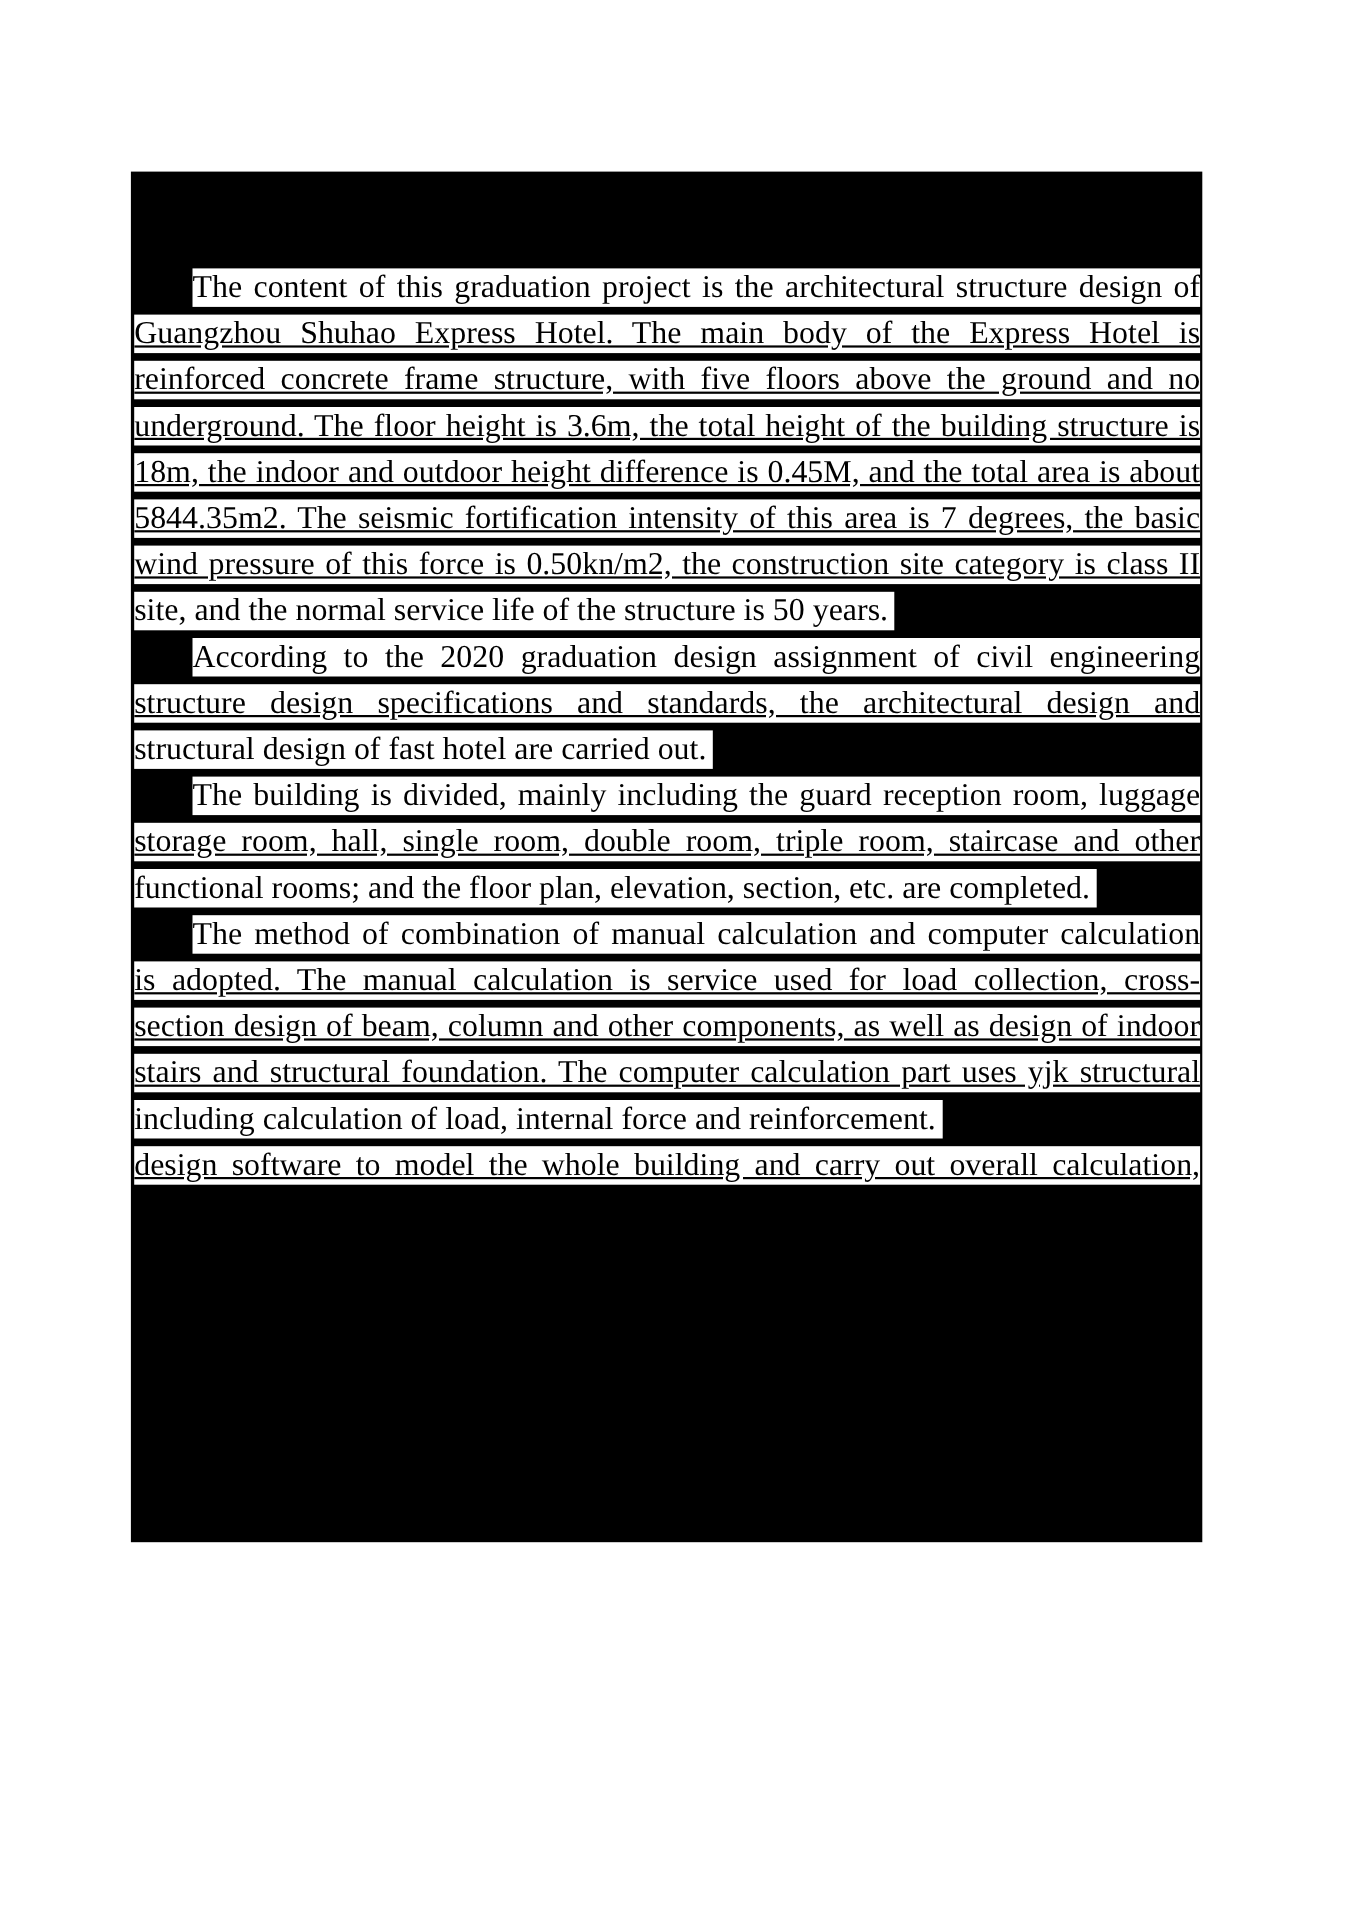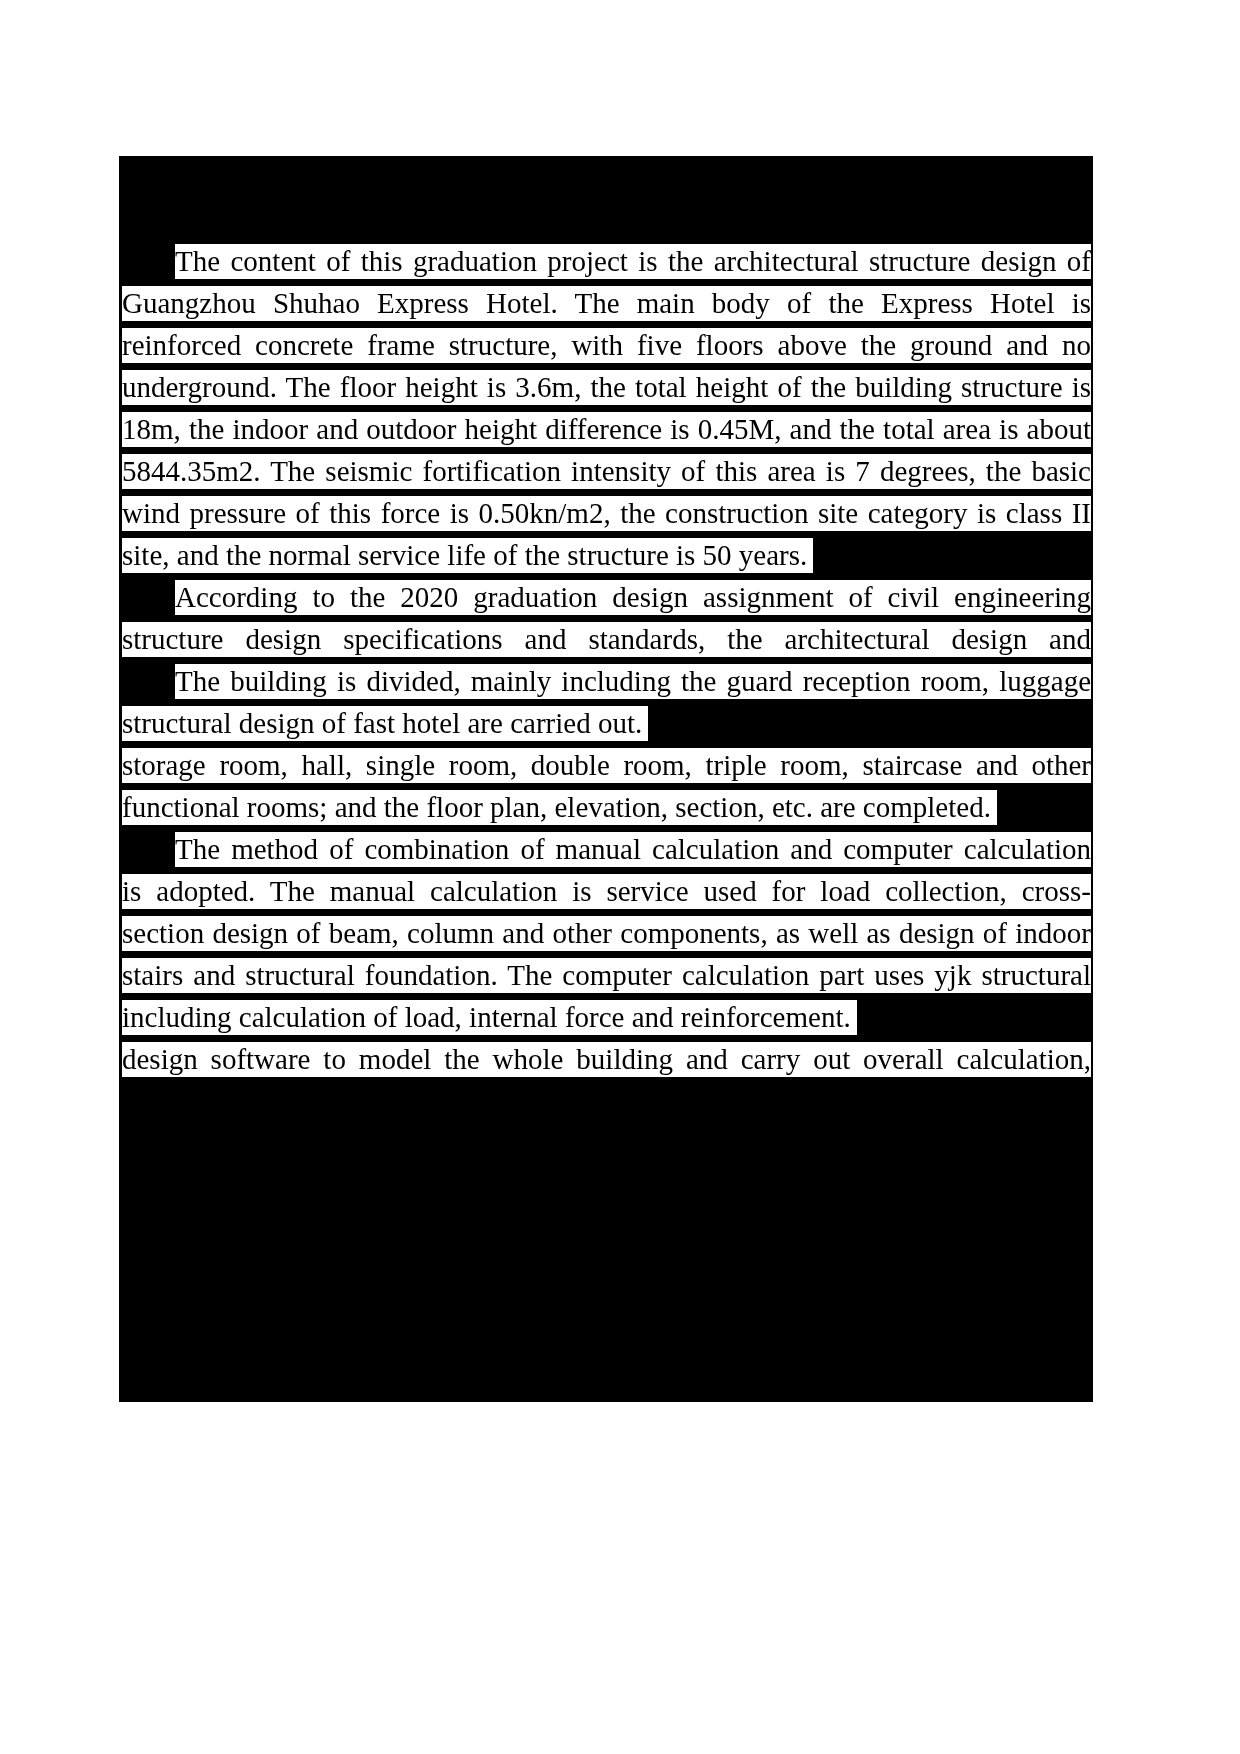--- a/index.html
+++ b/index.html
@@ -31,20 +31,21 @@
     height: 35px;
     margin: 0 0 7px 0;
     background: #ffffff;
     color: #000000;
     overflow: hidden;
   }
   
   .line.full {
     text-align: justify;
     text-align-last: justify;
+    text-decoration: underline;
   }
   
   .line.first {
     margin-left: 53px;
     text-align: justify;
     text-align-last: justify;
   }
   
   .line.last {
     width: fit-content;
@@ -65,23 +66,23 @@
       <div class="line full">Guangzhou Shuhao Express Hotel. The main body of the Express Hotel is</div>
       <div class="line full">reinforced concrete frame structure, with five floors above the ground and no</div>
       <div class="line full">underground. The floor height is 3.6m, the total height of the building structure is</div>
       <div class="line full">18m, the indoor and outdoor height difference is 0.45M, and the total area is about</div>
       <div class="line full">5844.35m2. The seismic fortification intensity of this area is 7 degrees, the basic</div>
       <div class="line full">wind pressure of this force is 0.50kn/m2, the construction site category is class II</div>
       <div class="line last">site, and the normal service life of the structure is 50 years.</div>
 
       <div class="line first">According to the 2020 graduation design assignment of civil engineering</div>
       <div class="line full">structure design specifications and standards, the architectural design and</div>
+      <div class="line last">structural design of fast hotel are carried out.</div>
+
       <div class="line first">The building is divided, mainly including the guard reception room, luggage</div>
-
-      <div class="line last">structural design of fast hotel are carried out.</div>
       <div class="line full">storage room, hall, single room, double room, triple room, staircase and other</div>
       <div class="line last">functional rooms; and the floor plan, elevation, section, etc. are completed.</div>
 
       <div class="line first">The method of combination of manual calculation and computer calculation</div>
       <div class="line full">is adopted. The manual calculation is service used for load collection, cross-</div>
       <div class="line full">section design of beam, column and other components, as well as design of indoor</div>
       <div class="line full">stairs and structural foundation. The computer calculation part uses yjk structural</div>
       <div class="line last">including calculation of load, internal force and reinforcement.</div>
       <div class="line full">design software to model the whole building and carry out overall calculation,</div>
 

